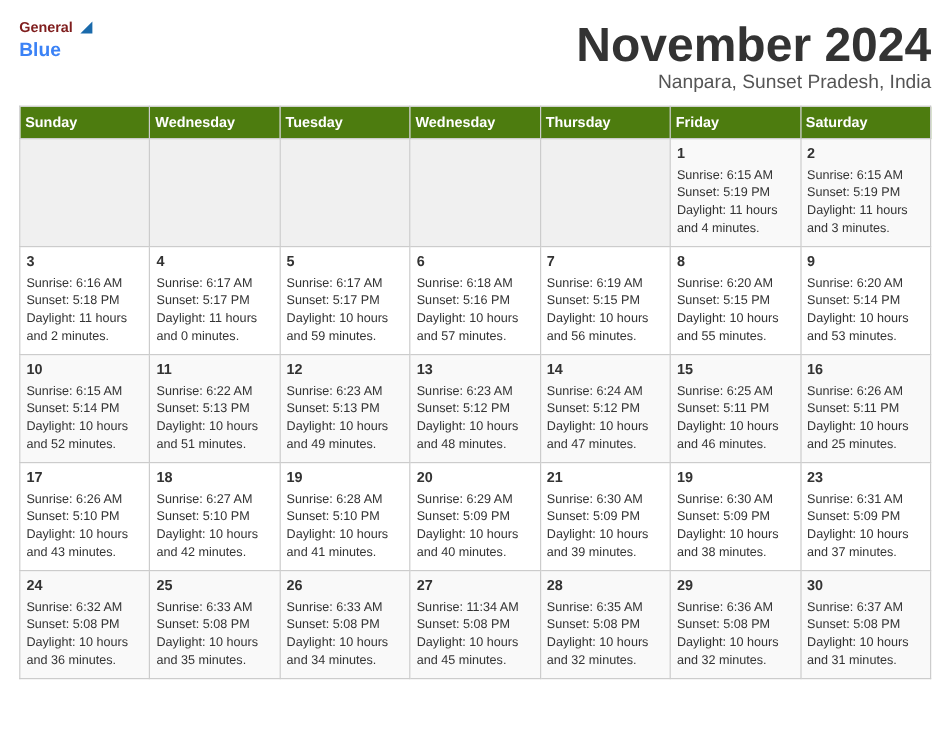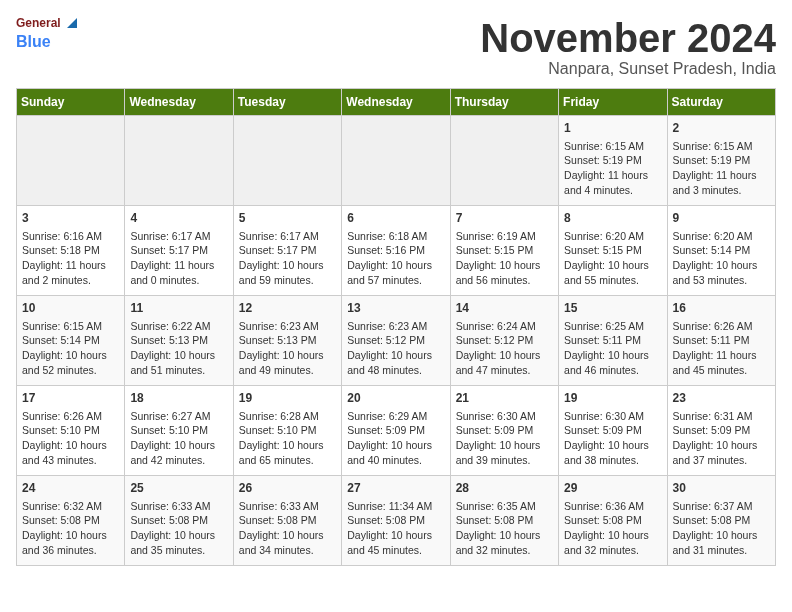--- a/index.html
+++ b/index.html
@@ -216,41 +216,41 @@
         <td>
           <span class="day-num">15</span>
           <div>Sunrise: 6:25 AM</div>
           <div>Sunset: 5:11 PM</div>
           <div>Daylight: 10 hours and 46 minutes.</div>
         </td>
         <td>
           <span class="day-num">16</span>
           <div>Sunrise: 6:26 AM</div>
           <div>Sunset: 5:11 PM</div>
-          <div>Daylight: 11 hours and 45 minutes.</div>
+          <div>Daylight: 10 hours and 25 minutes.</div>
         </td>
       </tr>
       <tr>
         <td>
           <span class="day-num">17</span>
           <div>Sunrise: 6:26 AM</div>
           <div>Sunset: 5:10 PM</div>
           <div>Daylight: 10 hours and 43 minutes.</div>
         </td>
         <td>
           <span class="day-num">18</span>
           <div>Sunrise: 6:27 AM</div>
           <div>Sunset: 5:10 PM</div>
           <div>Daylight: 10 hours and 42 minutes.</div>
         </td>
         <td>
           <span class="day-num">19</span>
           <div>Sunrise: 6:28 AM</div>
           <div>Sunset: 5:10 PM</div>
-          <div>Daylight: 10 hours and 65 minutes.</div>
+          <div>Daylight: 10 hours and 41 minutes.</div>
         </td>
         <td>
           <span class="day-num">20</span>
           <div>Sunrise: 6:29 AM</div>
           <div>Sunset: 5:09 PM</div>
           <div>Daylight: 10 hours and 40 minutes.</div>
         </td>
         <td>
           <span class="day-num">21</span>
           <div>Sunrise: 6:30 AM</div>

